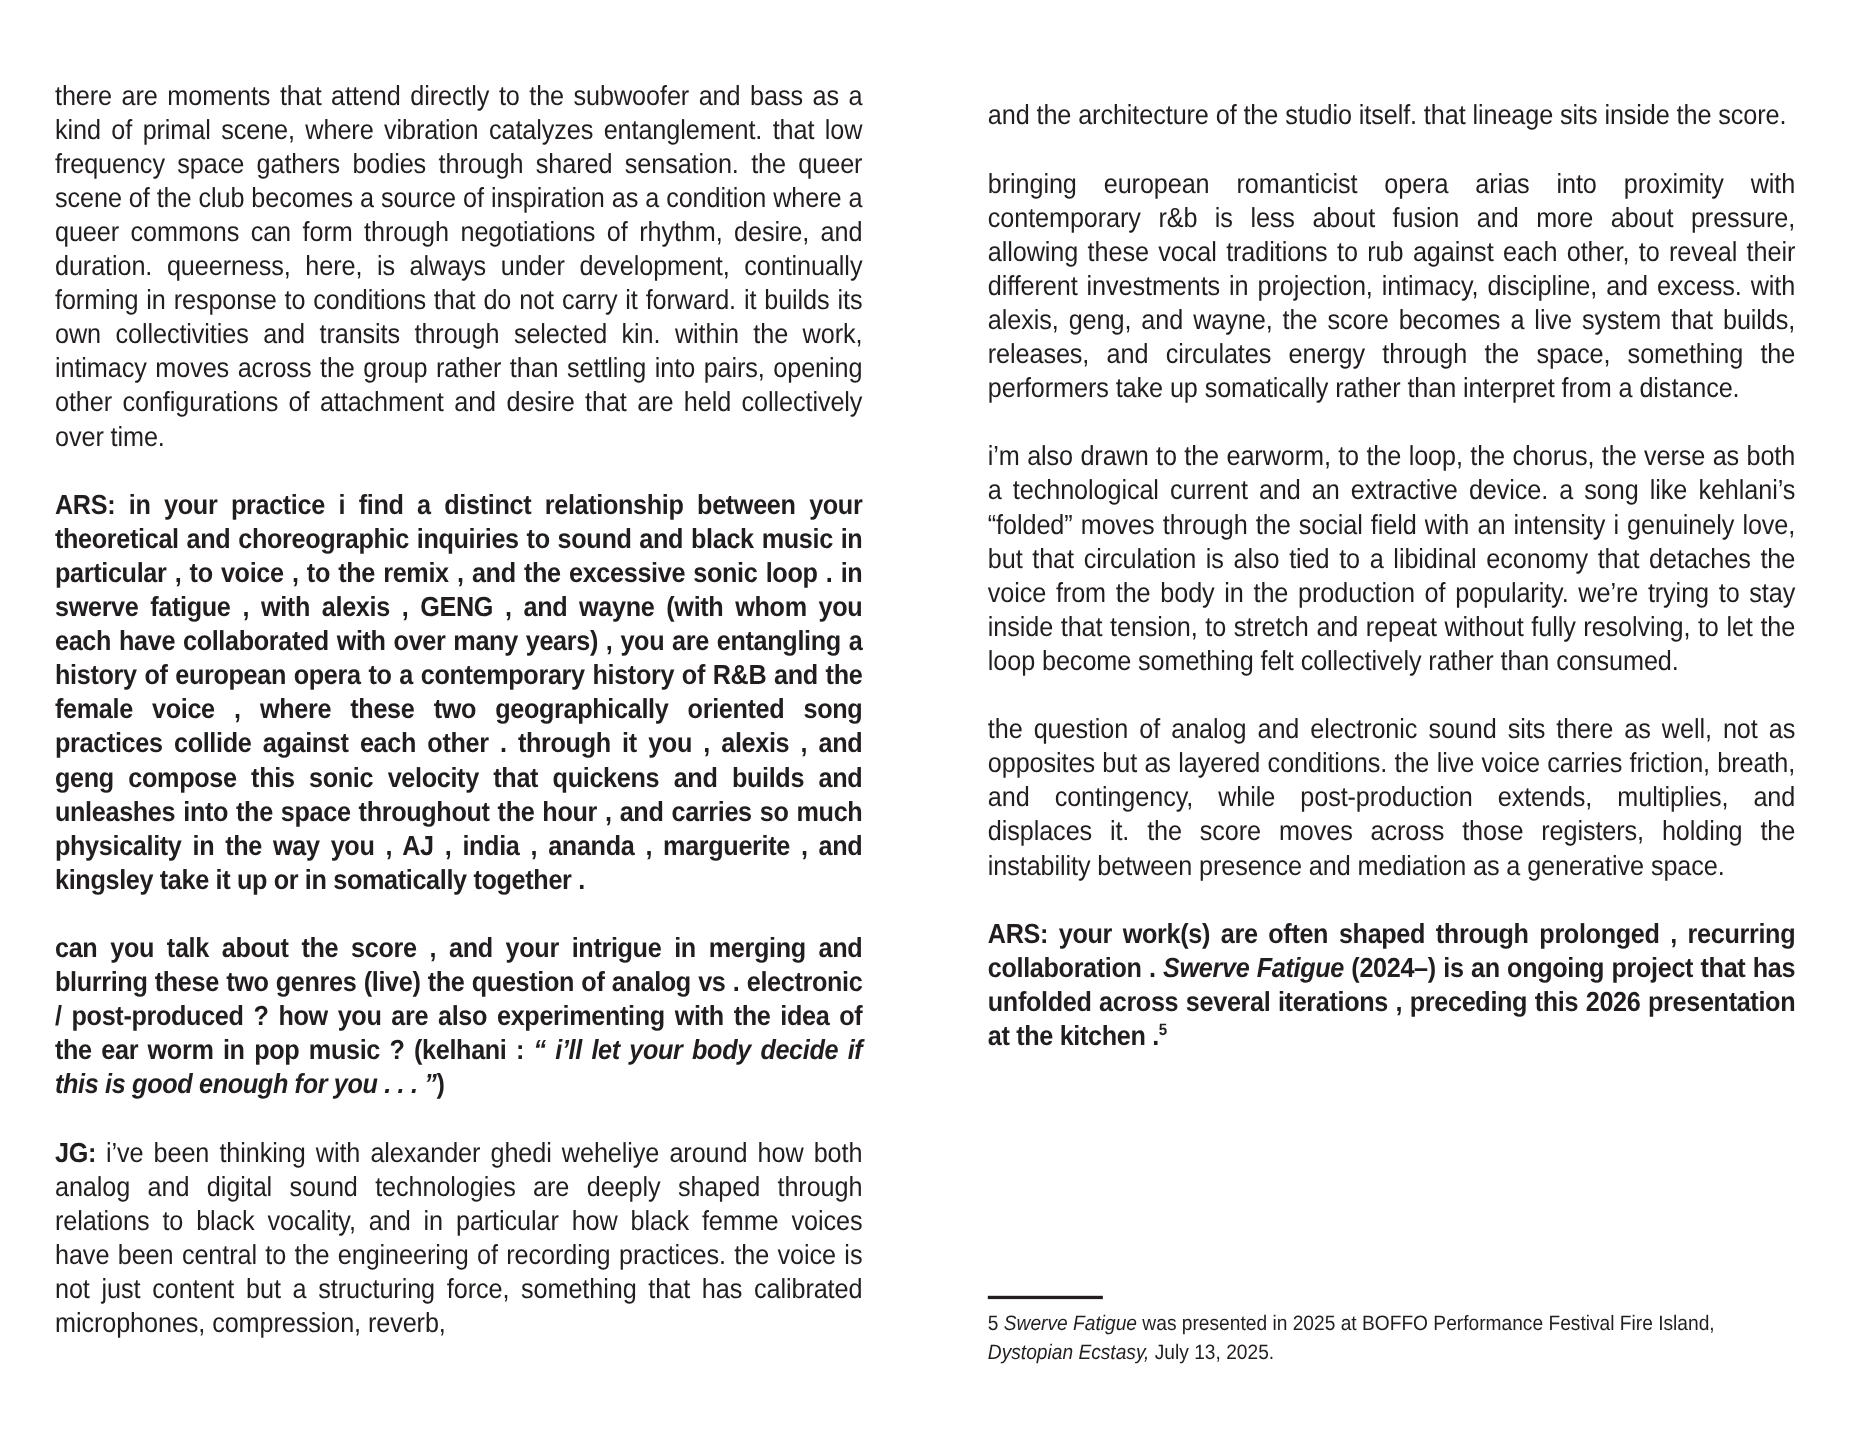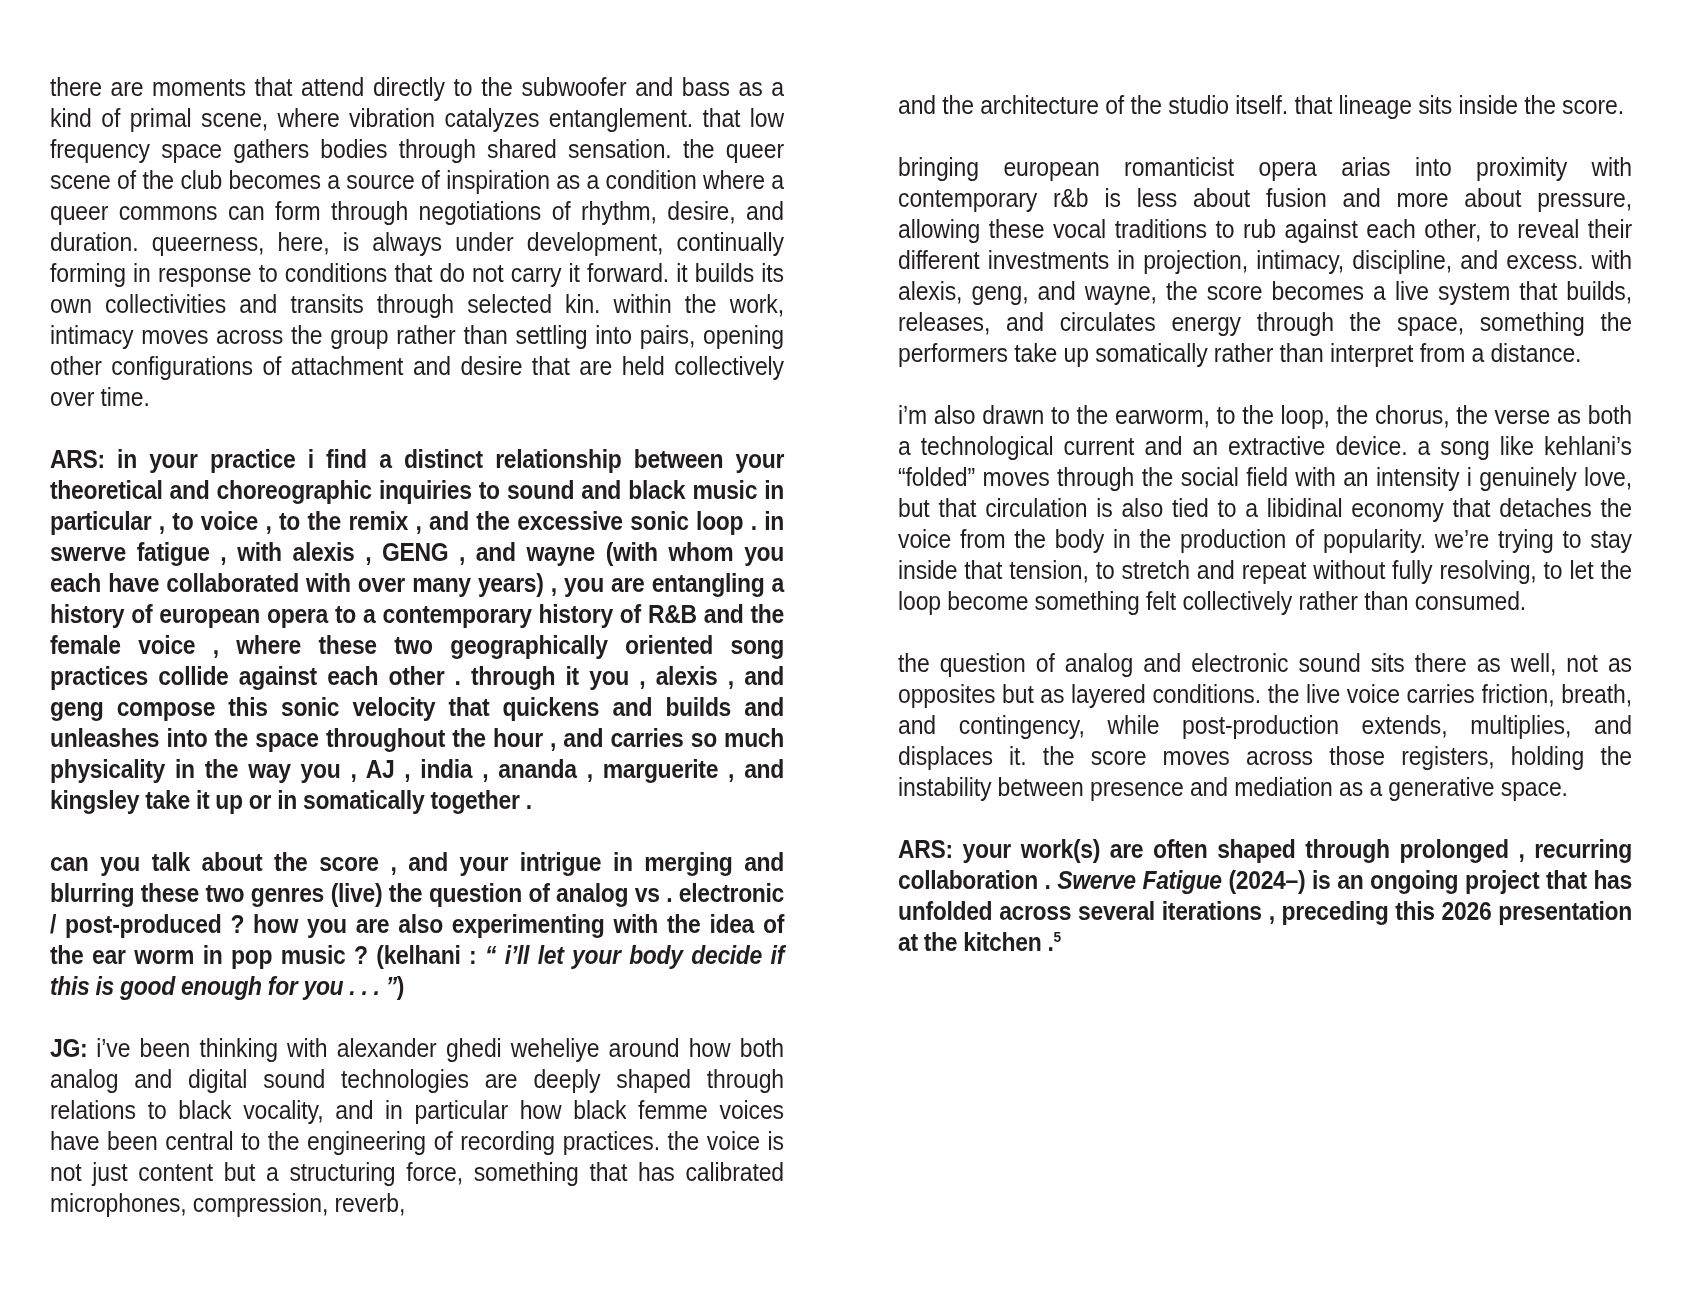--- a/index.html
+++ b/index.html
@@ -81,13 +81,19 @@
   </div>
   <div class="column column-right">
     <div class="col-inner">
         <p><span class="">and the architecture of the studio itself. that lineage sits inside the score.</span></p>
         <p><span class="">bringing european romanticist opera arias into proximity with contemporary r&amp;b is less about fusion and more about pressure, allowing these vocal traditions to rub against each other, to reveal their different investments in projection, intimacy, discipline, and excess. with alexis, geng, and wayne, the score becomes a live system that builds, releases, and circulates energy through the space, something the performers take up somatically rather than interpret from a distance.</span></p>
         <p><span class="">i’m also drawn to the earworm, to the loop, the chorus, the verse as both a technological current and an extractive device. a song like kehlani’s “folded” moves through the social field with an intensity i genuinely love, but that circulation is also tied to a libidinal economy that detaches the voice from the body in the production of popularity. we’re trying to stay inside that tension, to stretch and repeat without fully resolving, to let the loop become something felt collectively rather than consumed.</span></p>
         <p><span class="">the question of analog and electronic sound sits there as well, not as opposites but as layered conditions. the live voice carries friction, breath, and contingency, while post-production extends, multiplies, and displaces it. the score moves across those registers, holding the instability between presence and mediation as a generative space.</span></p>
         <p><span class="b">ARS: your work(s) are often shaped through prolonged , recurring collaboration . </span><span class="bi">Swerve Fatigue</span><span class="b"> (2024–) is an ongoing project that has unfolded across several iterations , preceding this 2026 presentation at the kitchen .</span><sup class="b">5</sup></p>
       </div>
   </div>
+  <div class="footnote">
+    <div class="fn-inner">
+      <div class="fn-rule"></div>
+      <p class="fn-text"><span class="">5 </span><span class="i">Swerve Fatigue</span><span class=""> was presented in 2025 at BOFFO Performance Festival Fire Island, </span><span class="i">Dystopian Ecstasy,</span><span class=""> July 13, 2025.</span></p>
+    </div>
+  </div>
 </div>
 
 </body></html>

